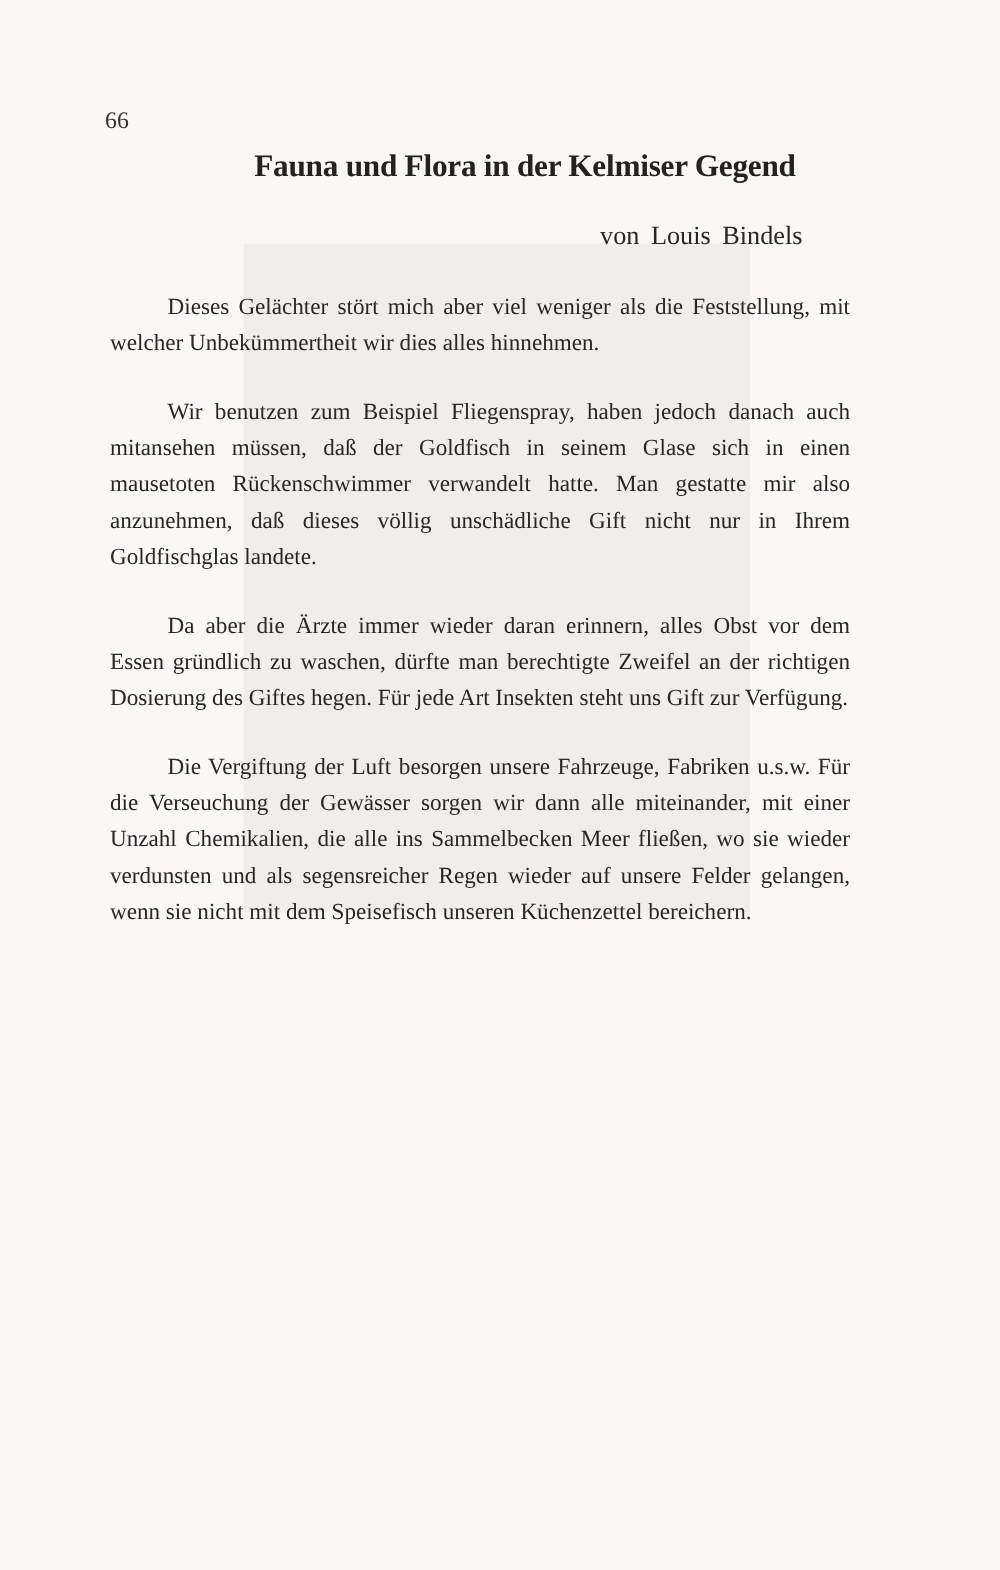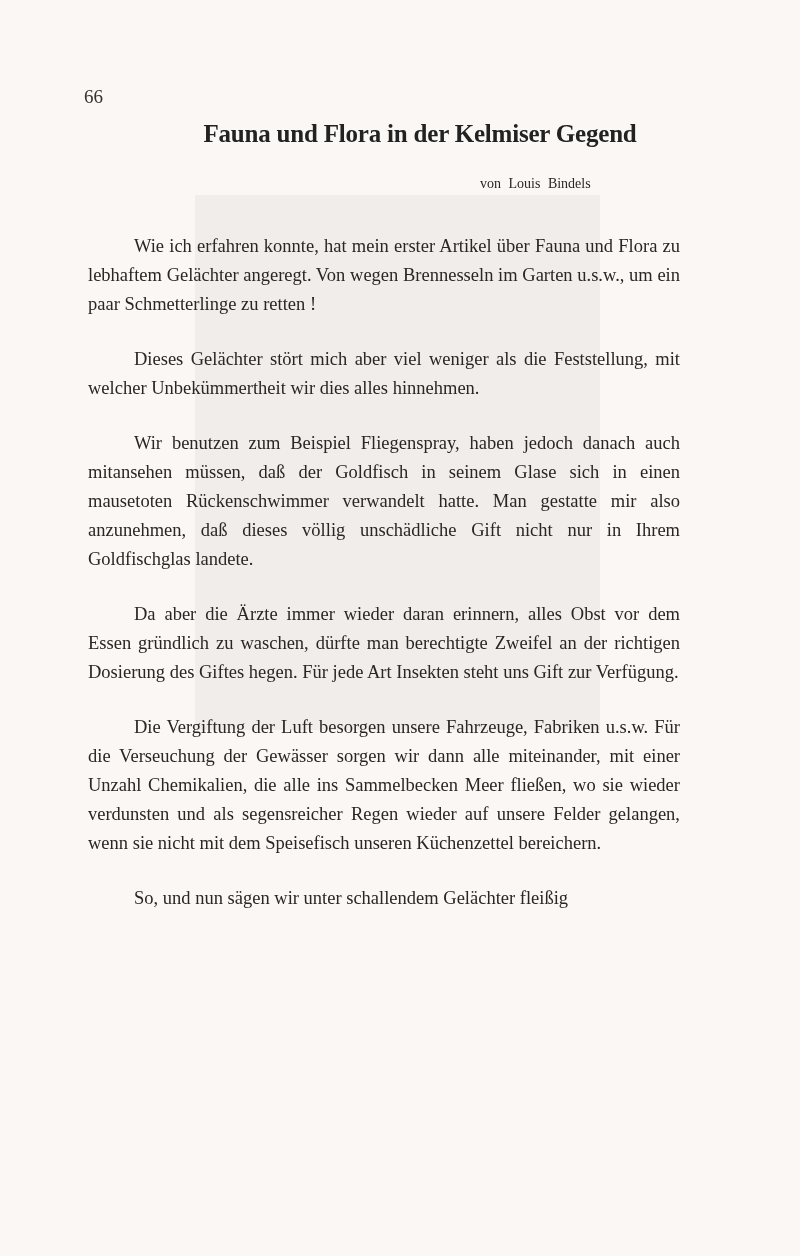--- a/index.html
+++ b/index.html
@@ -18,37 +18,35 @@
     position: absolute; left: 84px; top: 86px;
     font-size: 19px; color: #333;
   }
   .title {
     position: absolute; left: 0; width: 800px; top: 120px;
     text-align: center; font-weight: bold; font-size: 25px;
     letter-spacing: -0.2px; color: #222; padding-left: 20px;
   }
   .author {
     position: absolute; left: 480px; top: 176px;
-    font-size: 14px; word-spacing: 4px;
+    font-size: 21px; word-spacing: 4px;
   }
   .body {
     position: absolute; left: 88px; width: 592px; top: 232px;
     font-size: 18.5px; line-height: 29px; text-align: justify;
   }
   .para { margin: 0 0 26px 0; text-indent: 46px; }
 </style>
 </head>
 <body>
 
 <div class="bleed"></div>
 
 <div class="page-number">66</div>
 <div class="title">Fauna und Flora in der Kelmiser Gegend</div>
 <div class="author">von Louis Bindels</div>
 
 <div class="body">
-  <p class="para">Wie ich erfahren konnte, hat mein erster Artikel über Fauna und Flora zu lebhaftem Gelächter angeregt. Von wegen Brennesseln im Garten u.s.w., um ein paar Schmetterlinge zu retten !</p>
   <p class="para">Dieses Gelächter stört mich aber viel weniger als die Feststellung, mit welcher Unbekümmertheit wir dies alles hinnehmen.</p>
   <p class="para">Wir benutzen zum Beispiel Fliegenspray, haben jedoch danach auch mitansehen müssen, daß der Goldfisch in seinem Glase sich in einen mausetoten Rückenschwimmer verwandelt hatte. Man gestatte mir also anzunehmen, daß dieses völlig unschädliche Gift nicht nur in Ihrem Goldfischglas landete.</p>
   <p class="para">Da aber die Ärzte immer wieder daran erinnern, alles Obst vor dem Essen gründlich zu waschen, dürfte man berechtigte Zweifel an der richtigen Dosierung des Giftes hegen. Für jede Art Insekten steht uns Gift zur Verfügung.</p>
   <p class="para">Die Vergiftung der Luft besorgen unsere Fahrzeuge, Fabriken u.s.w. Für die Verseuchung der Gewässer sorgen wir dann alle miteinander, mit einer Unzahl Chemikalien, die alle ins Sammelbecken Meer fließen, wo sie wieder verdunsten und als segensreicher Regen wieder auf unsere Felder gelangen, wenn sie nicht mit dem Speisefisch unseren Küchenzettel bereichern.</p>
-  <p class="para">So, und nun sägen wir unter schallendem Gelächter fleißig</p>
 </div>
 
 </body></html>

